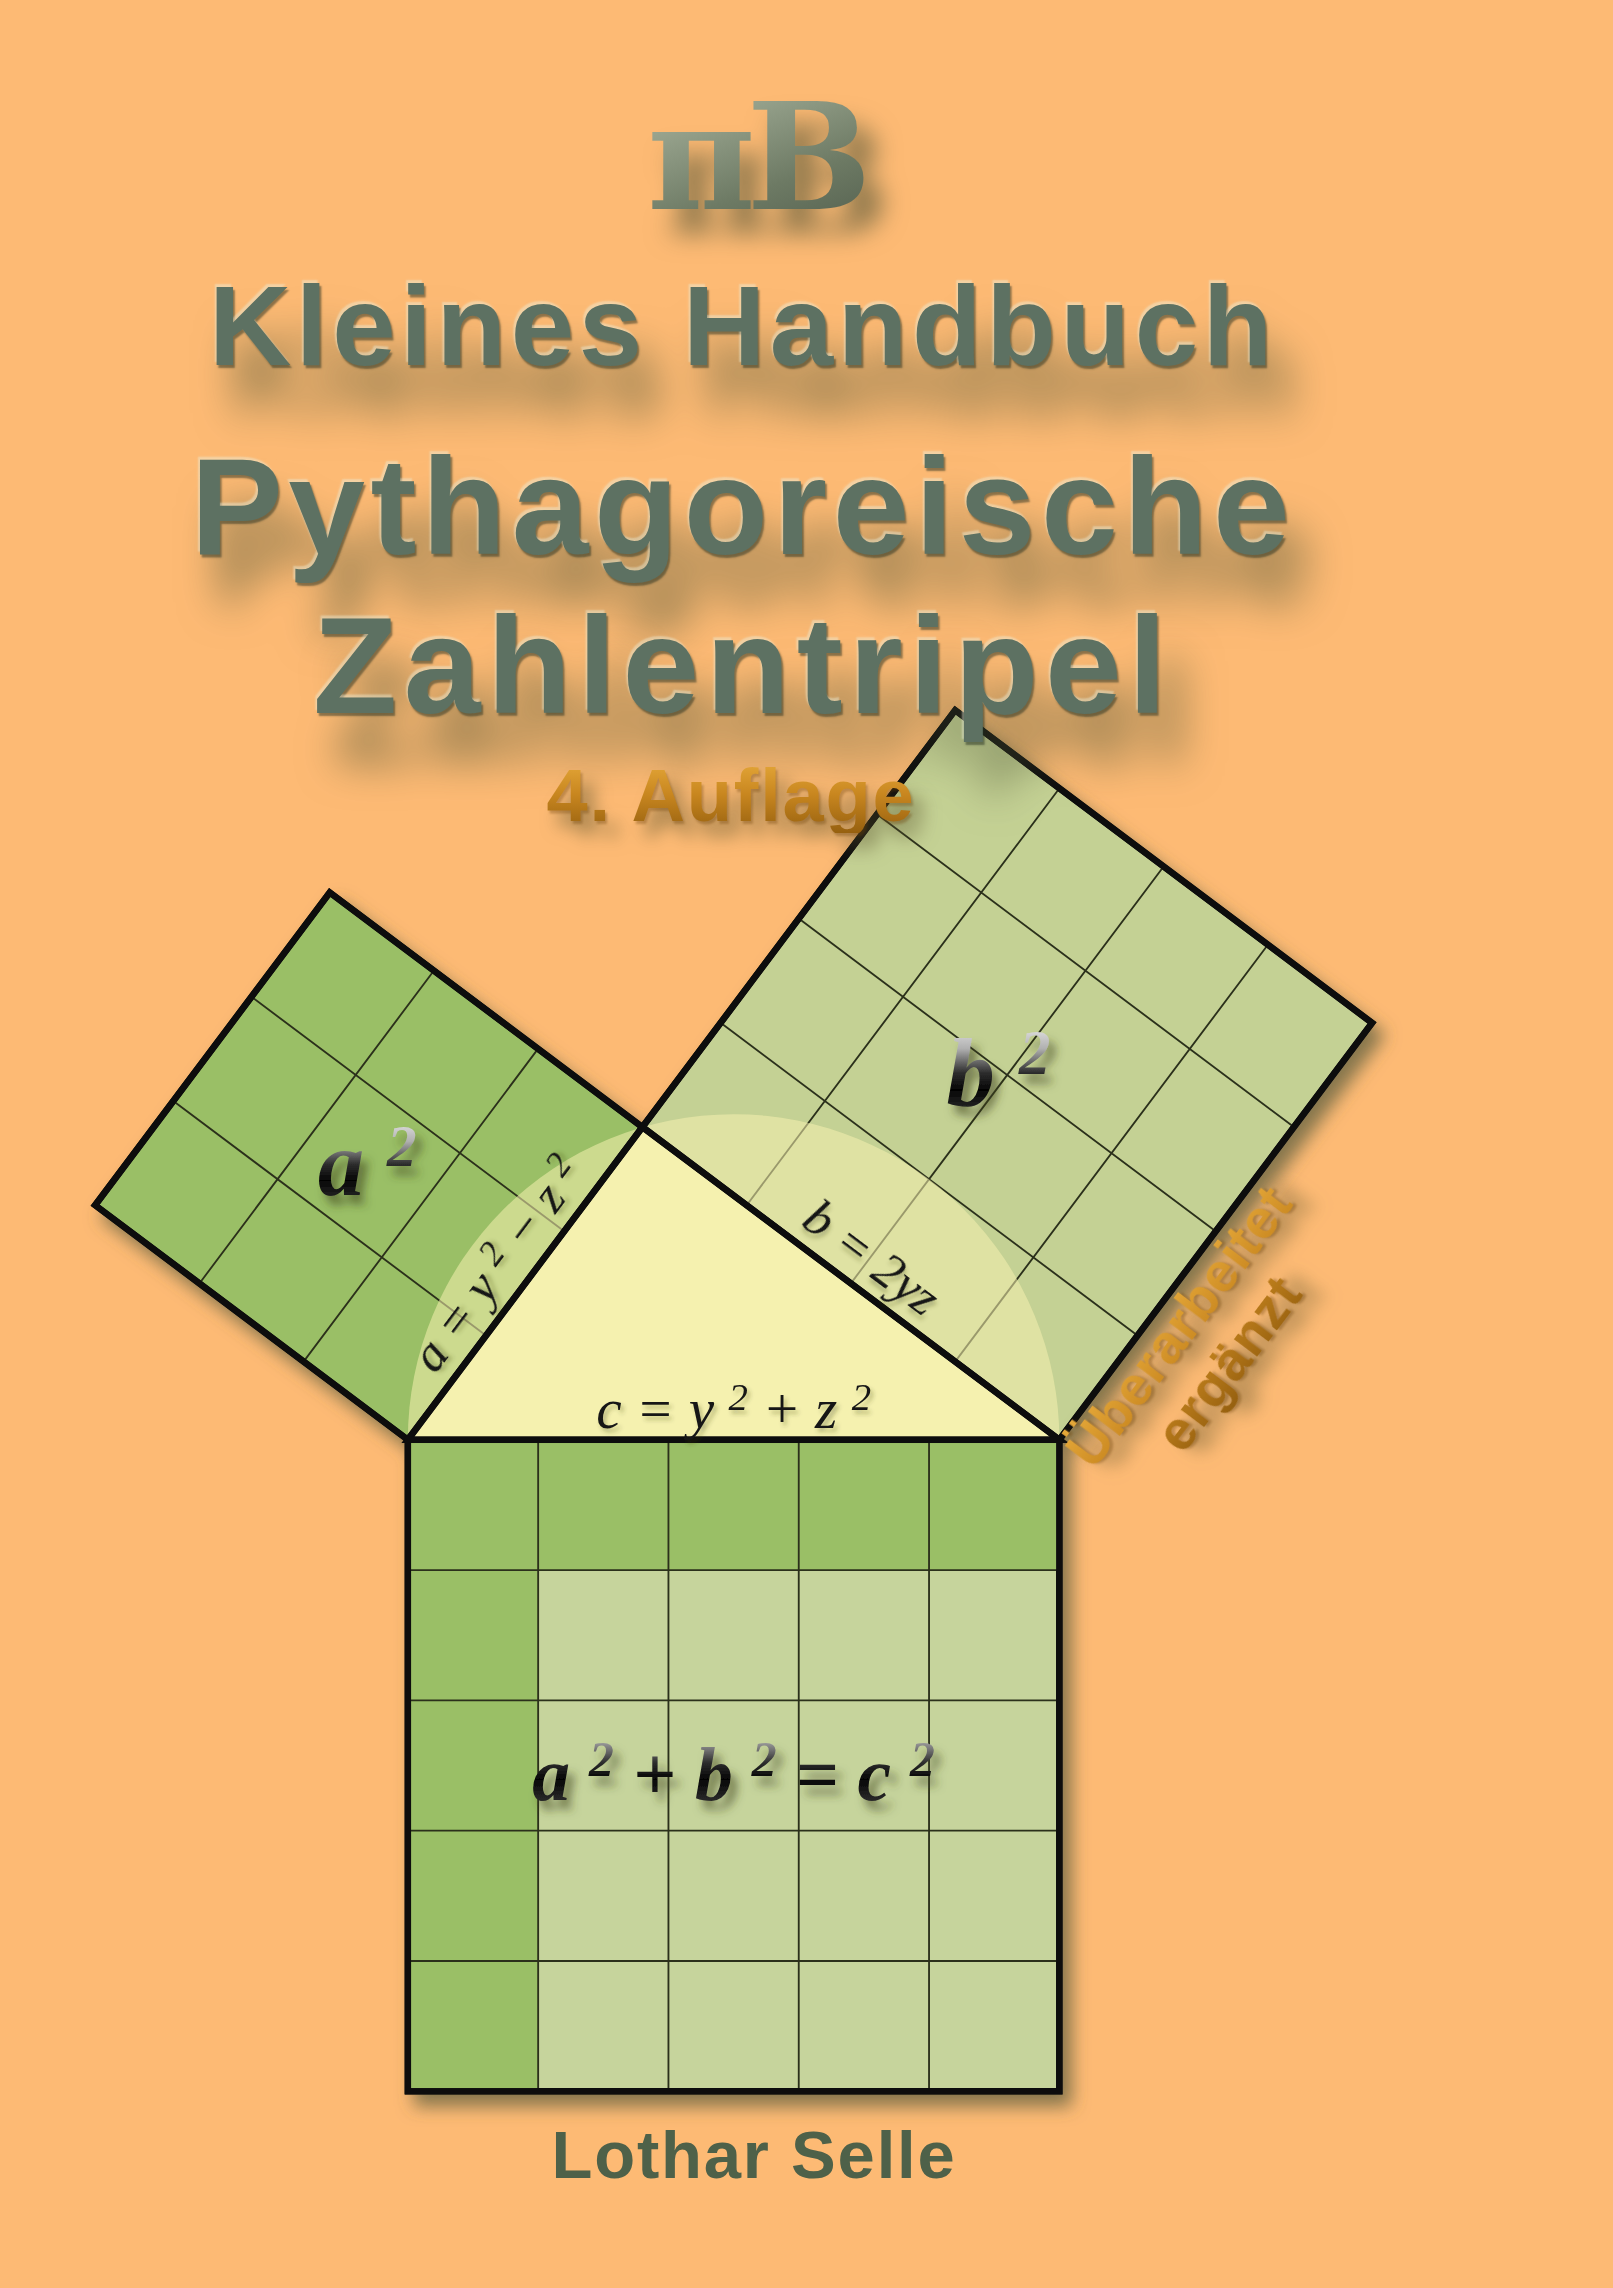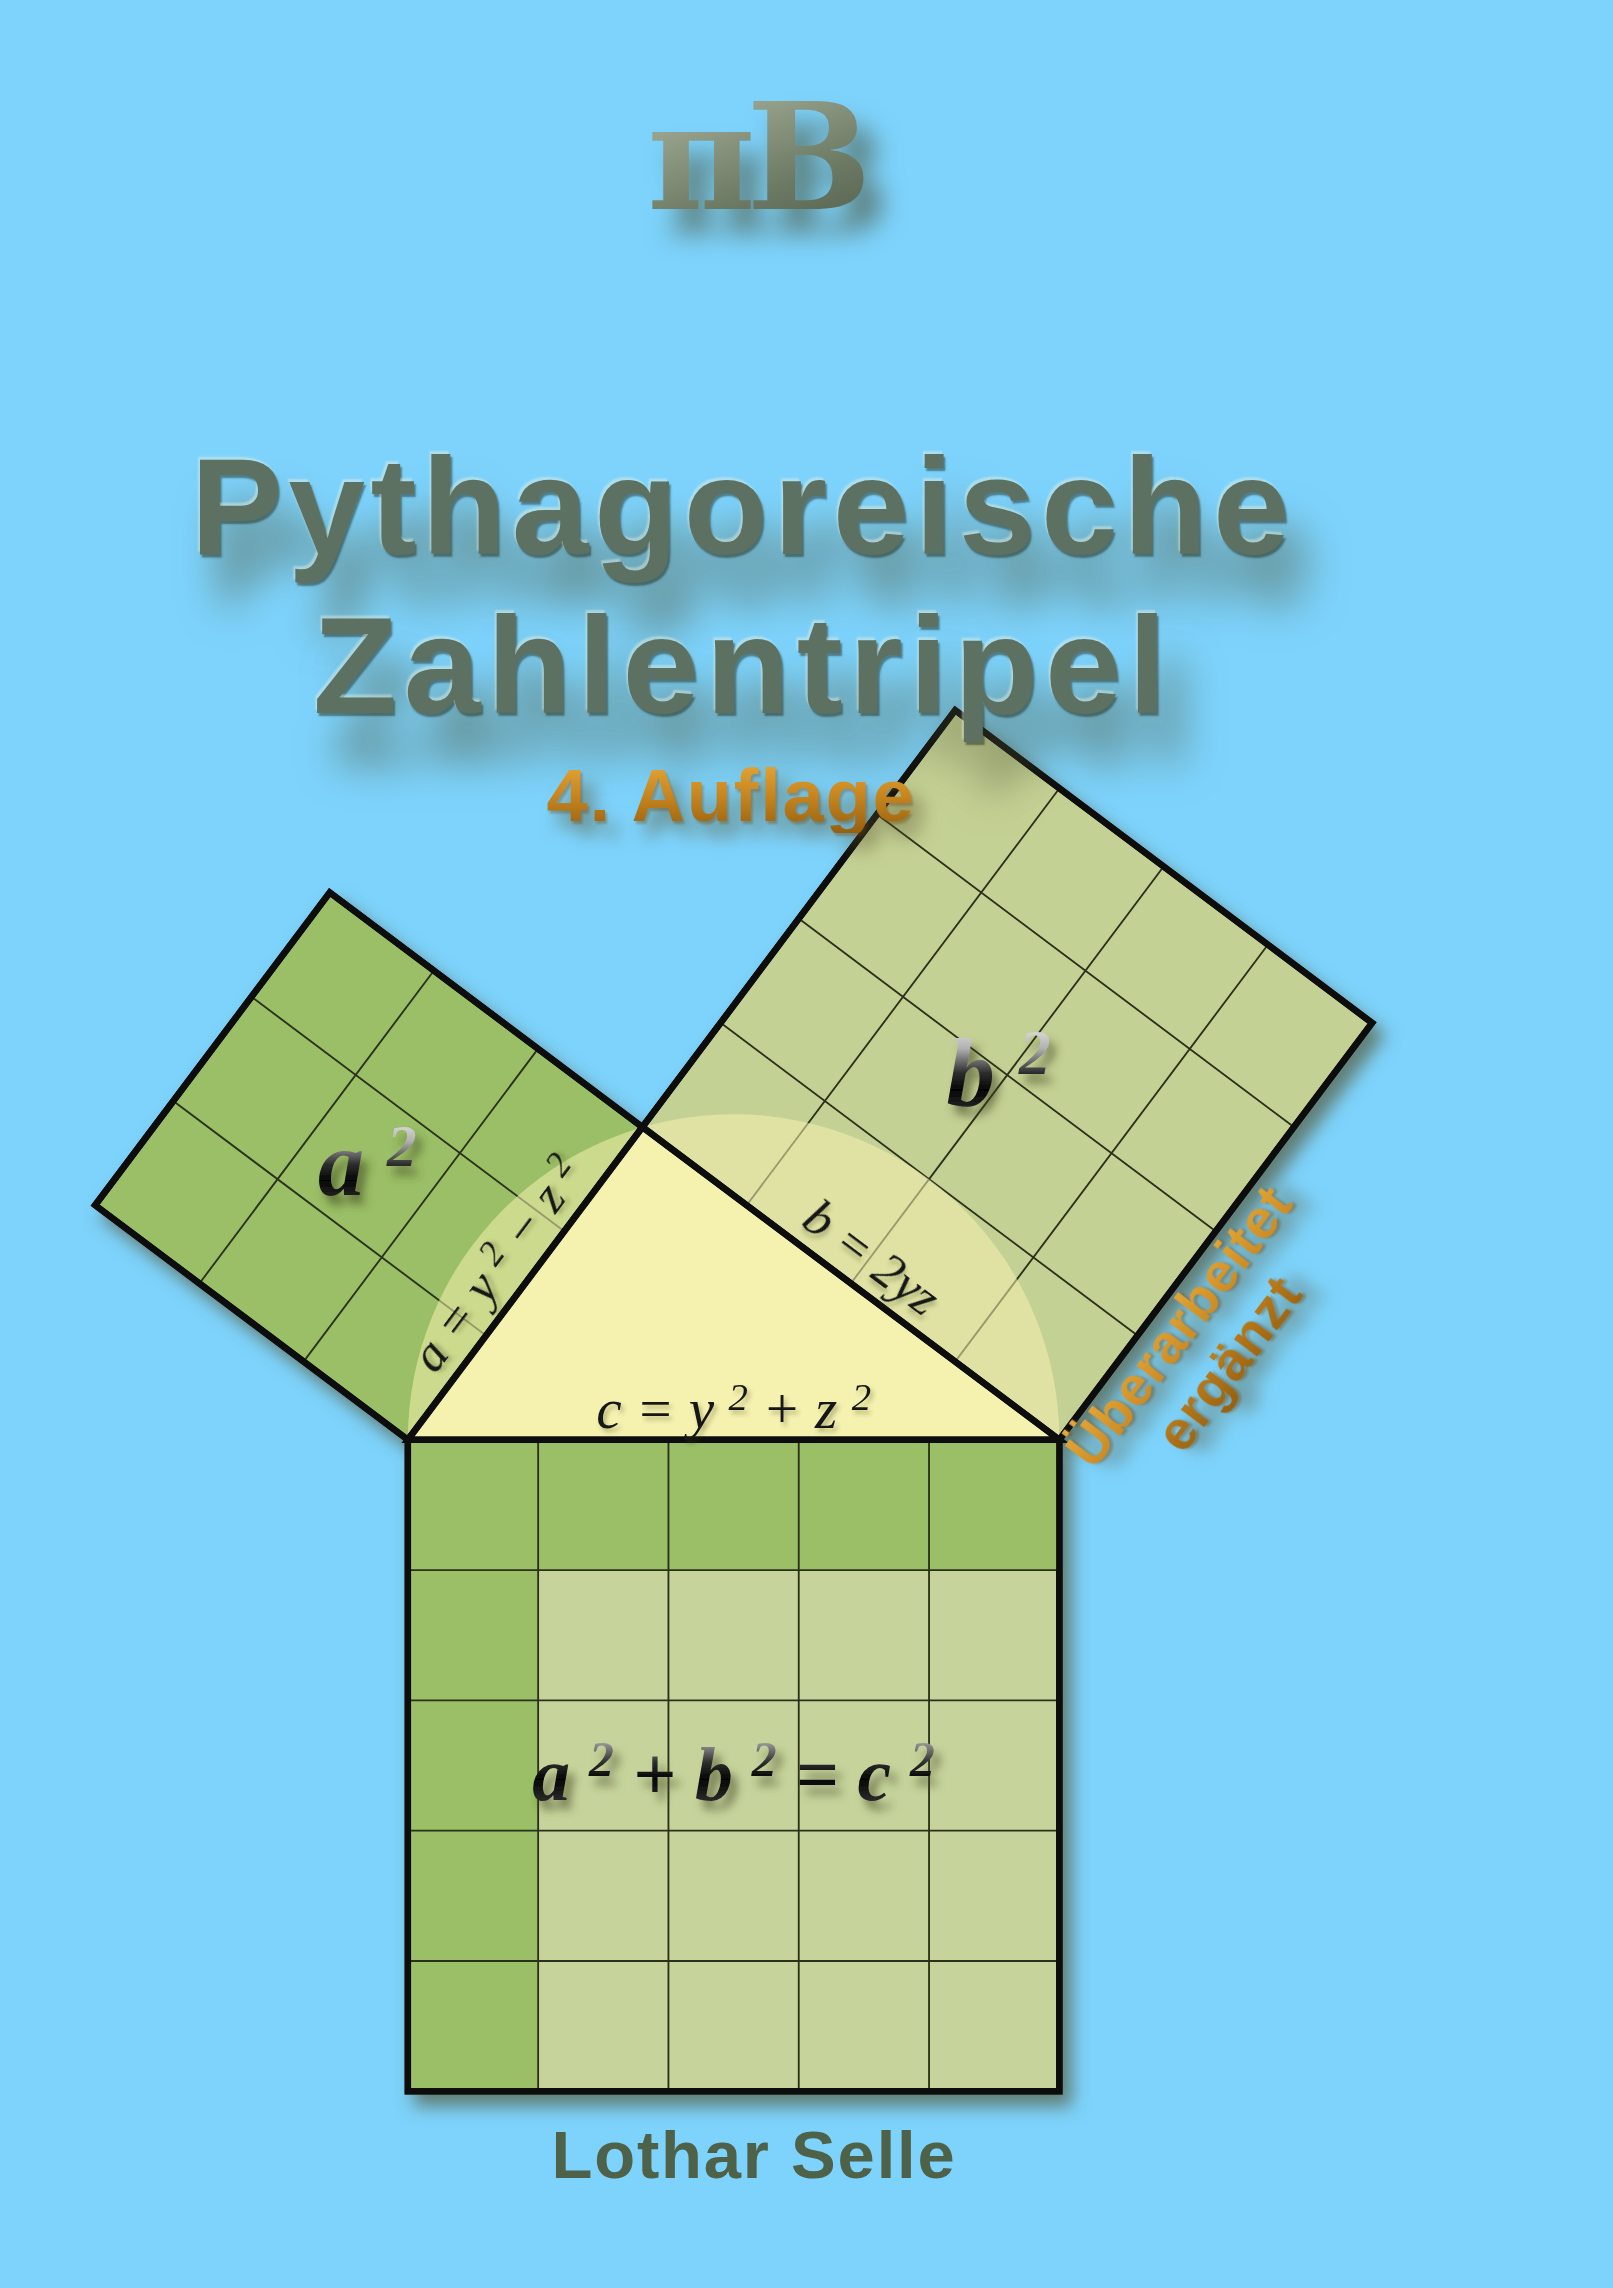--- a/index.html
+++ b/index.html
@@ -1,19 +1,19 @@
 <!DOCTYPE html>
 <html style="font-size:14.8px"><head>
 <meta charset="utf-8">
 <style>
   html,body{margin:0;padding:0;background:#8a8a72;}
   .page{
     position:relative;
     width:1613px;height:2289px;
-    background:#7dd3fc;
+    background:#fdba74;
     overflow:hidden;
     font-family:"Liberation Sans",sans-serif;
   }
   .diagram-svg{position:absolute;left:0;top:0;width:1613px;height:2289px;}
 
   .center-line{
     position:absolute;left:0;width:1486px;
     text-align:center;line-height:1;white-space:nowrap;
   }
   .logo{
@@ -149,20 +149,21 @@
     <text class="lbl-serif" x="795" y="1547" text-anchor="middle" font-size="62" filter="url(#smallShadow)">
       <tspan>c = y</tspan>
       <tspan dy="-19" font-size="42">2</tspan>
       <tspan dy="19"> + z</tspan>
       <tspan dy="-19" font-size="42">2</tspan>
     </text>
   </svg>
 
   <div class="center-line logo">πB</div>
 
+  <div class="center-line title-line title-1">Kleines Handbuch</div>
   <div class="center-line title-line title-2">Pythagoreische</div>
   <div class="center-line title-line title-3">Zahlentripel</div>
 
   <div class="center-line orange-text edition">4. Auflage</div>
 
   <div class="badge orange-text">
     <div>Überarbeitet</div>
     <div>ergänzt</div>
   </div>
 

